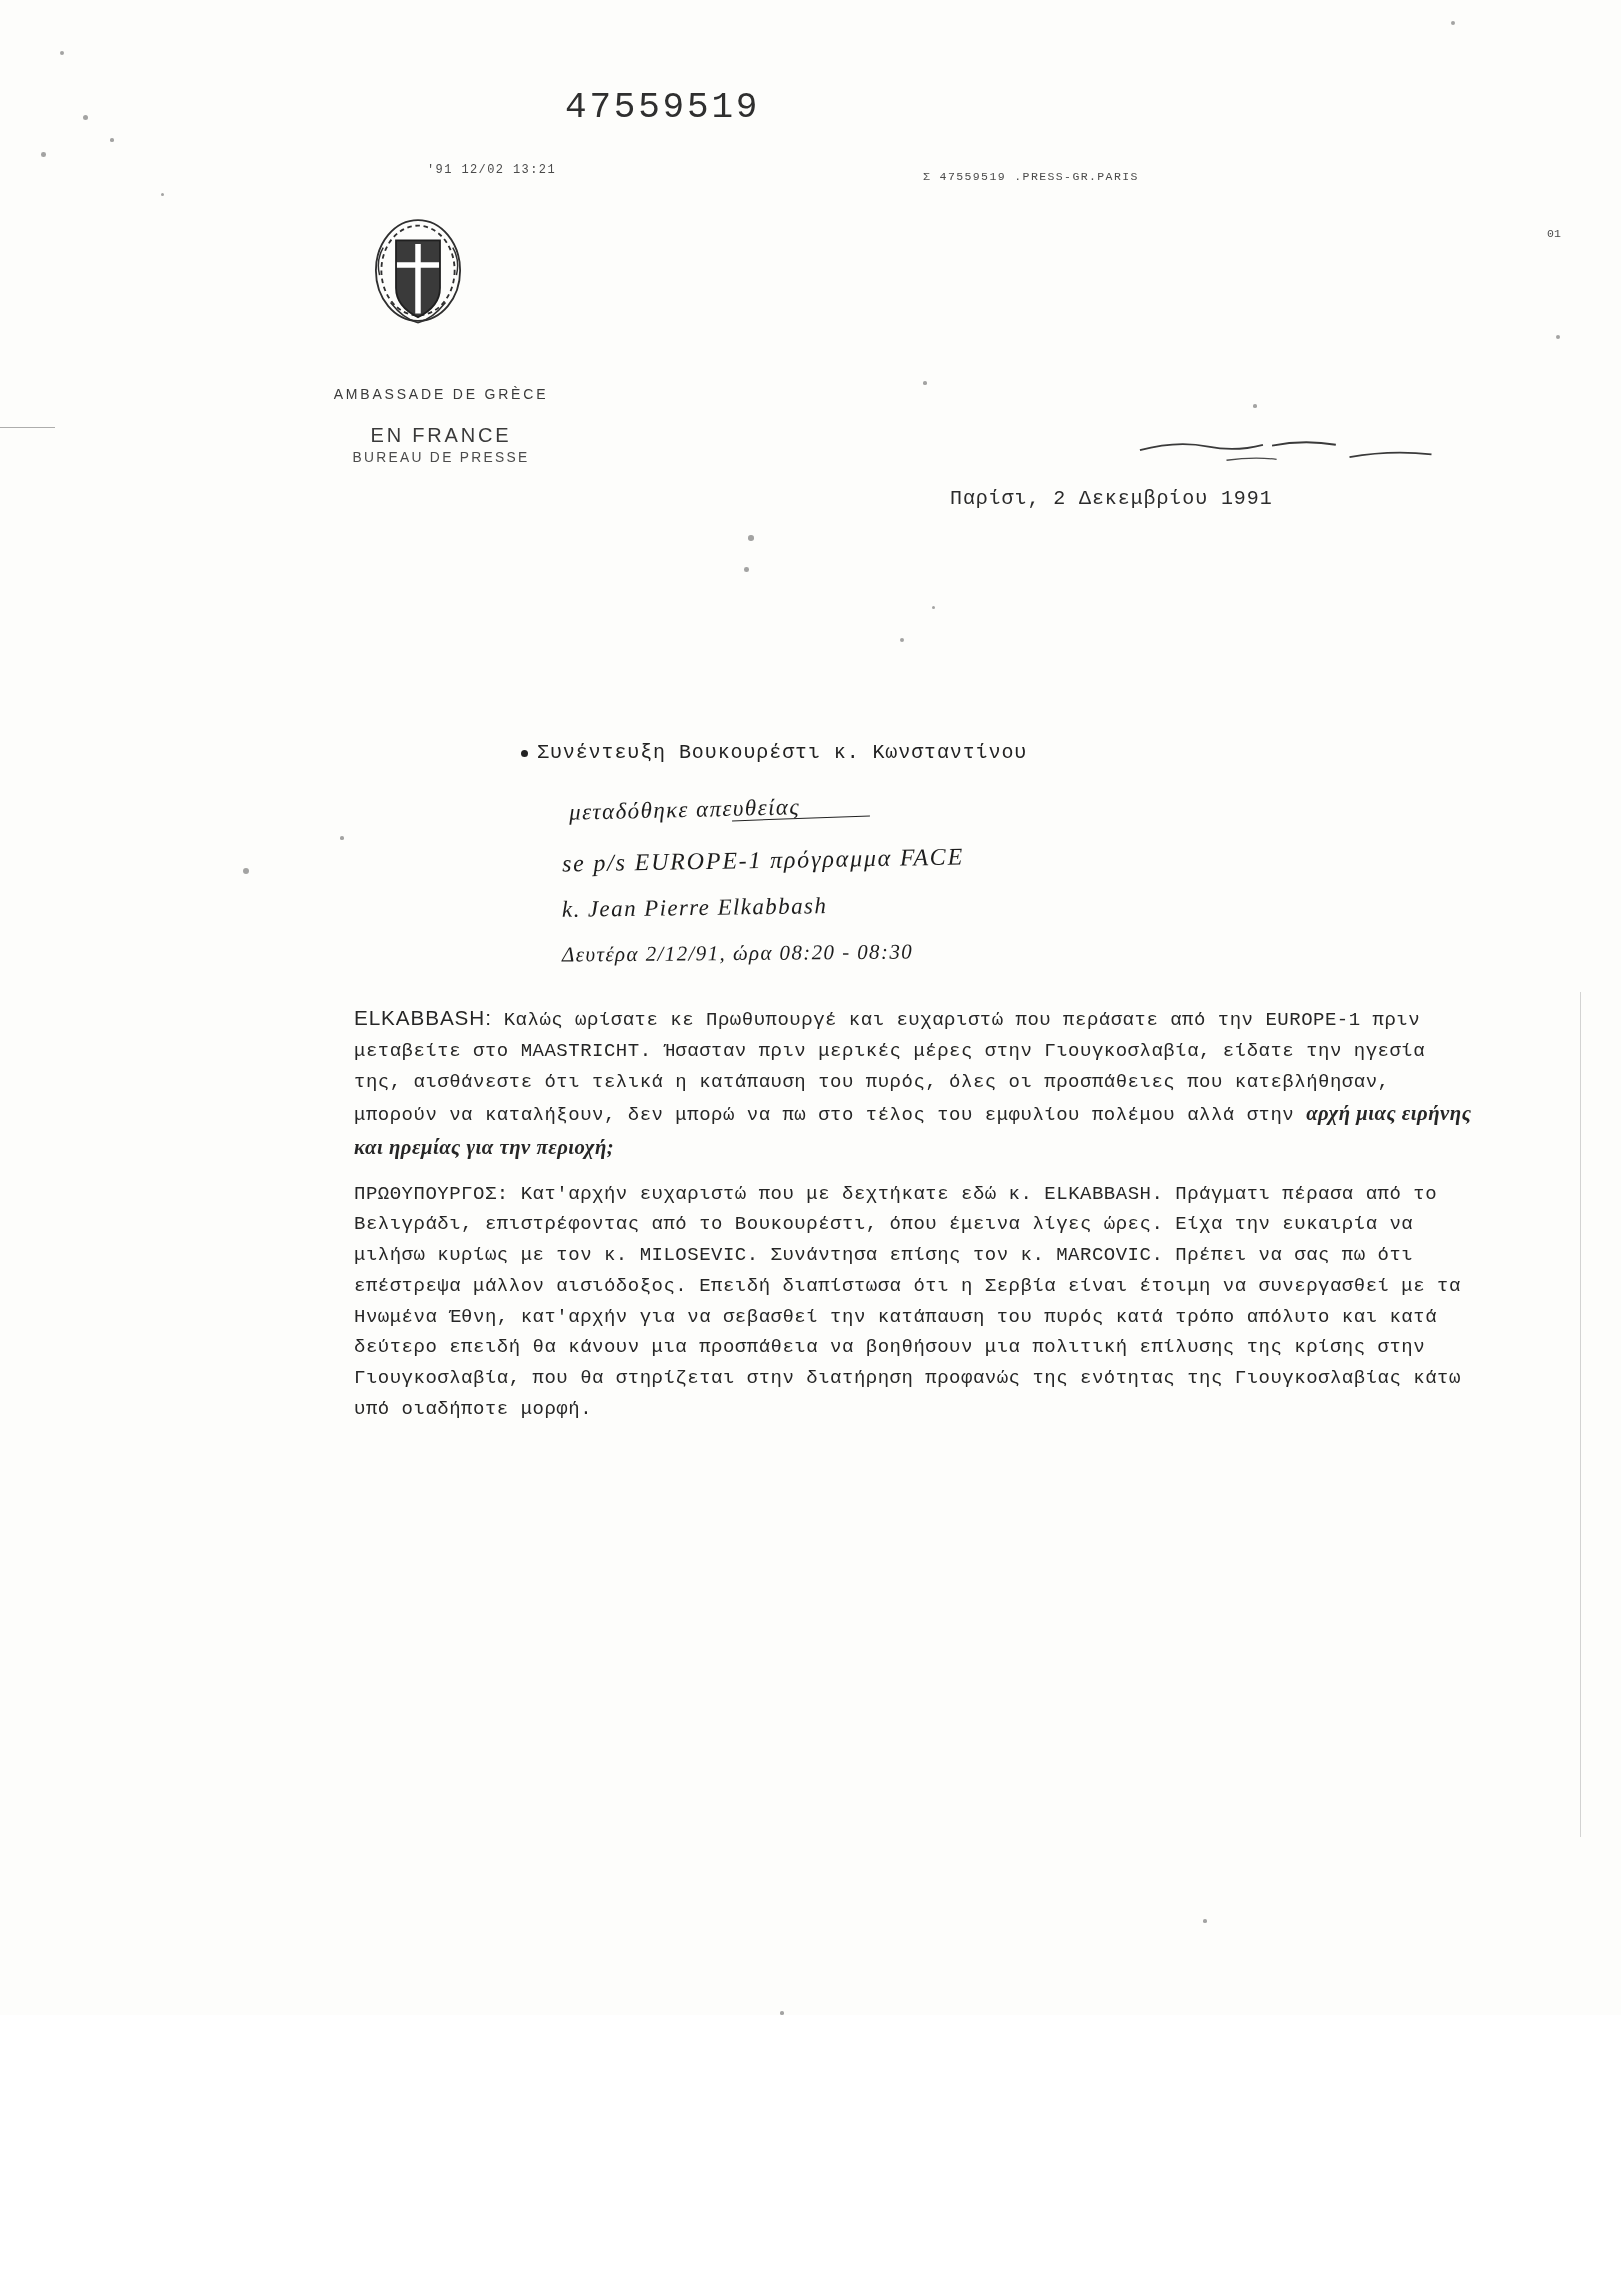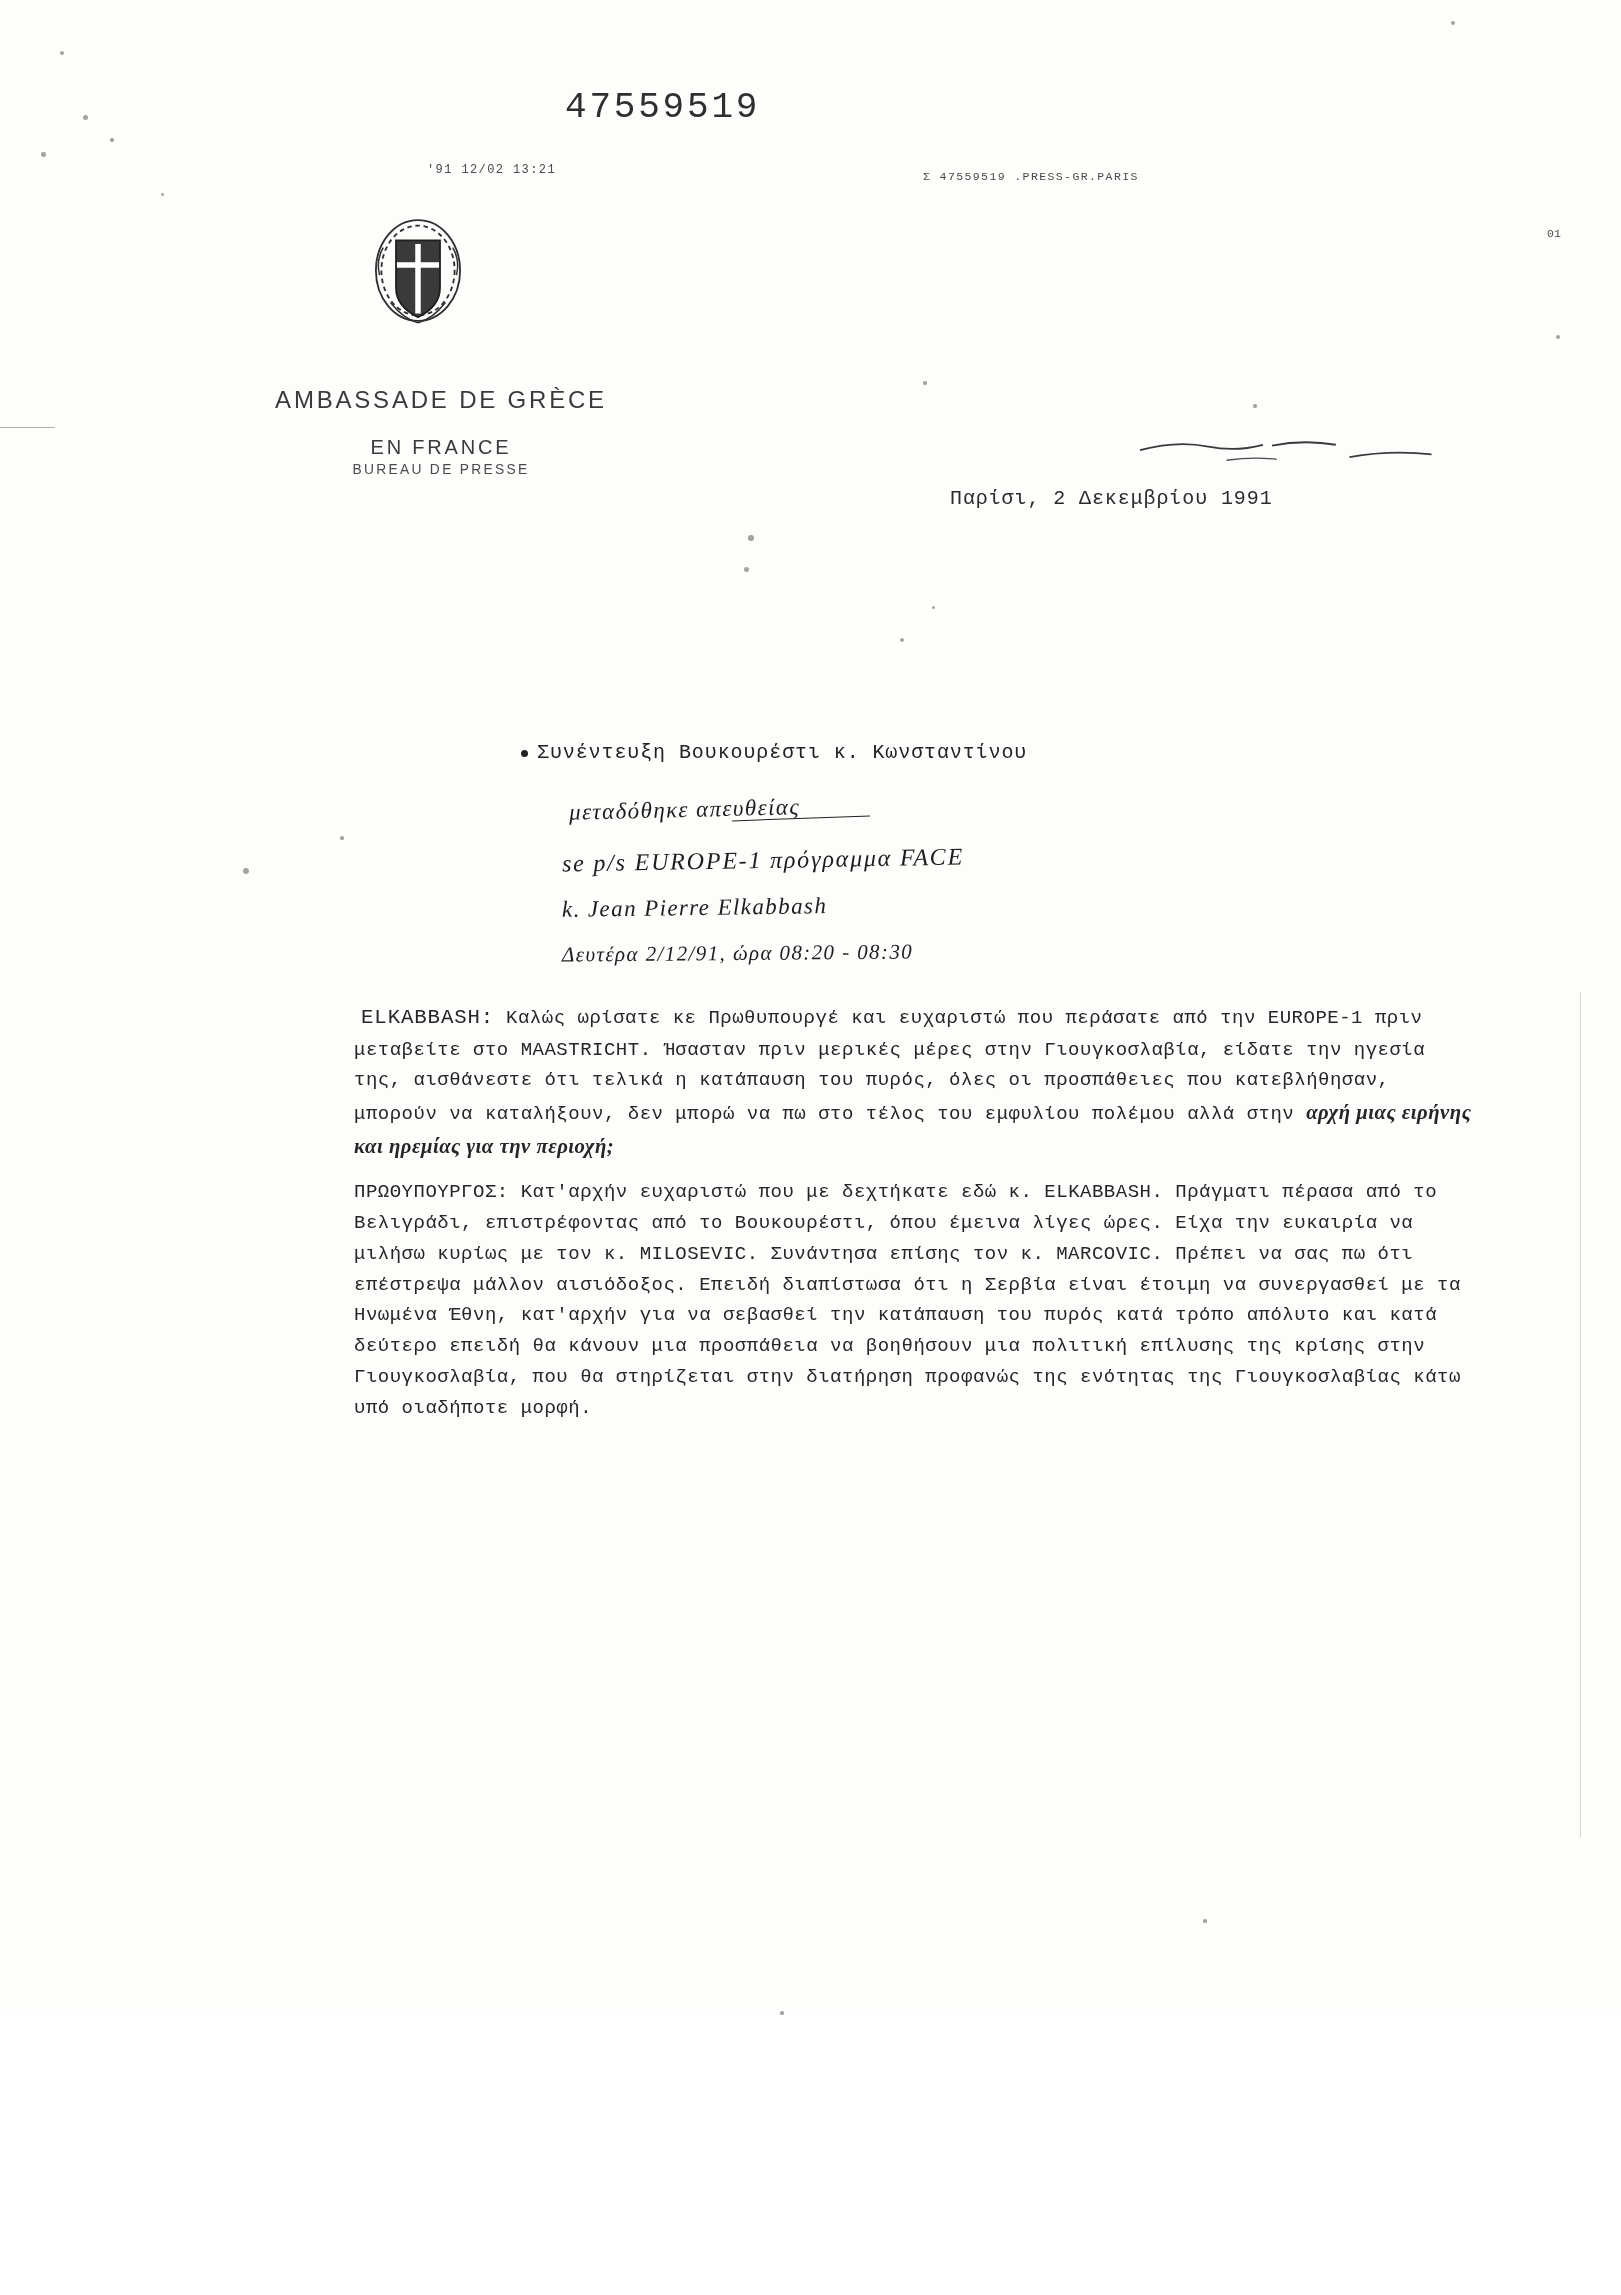--- a/index.html
+++ b/index.html
@@ -72,21 +72,21 @@
 
   .letterhead {
     position: absolute;
     left: 239px;
     top: 386px;
     width: 404px;
     text-align: center;
     color: #3a3a3a;
   }
   .letterhead .l1 {
-    font-size: 24px;
+    font-size: 14px;
     letter-spacing: 2.8px;
   }
   .letterhead .l2 {
     font-size: 20px;
     letter-spacing: 2.8px;
     margin-top: 22px;
   }
   .letterhead .l3 {
     font-size: 13.8px;
     letter-spacing: 2.3px;
@@ -182,21 +182,21 @@
     left: 354px;
     top: 1001px;
     width: 1120px;
     font-family: "Liberation Mono", monospace;
     font-size: 19px;
     line-height: 1.62;
     color: #262626;
     letter-spacing: 0.5px;
   }
   .body p { margin: 0 0 13.8px 0; }
-  .spk { font-family: Liberation Mono, monospace; font-size: 20.7px; letter-spacing: 0.9px; margin-left: 7px; }
+  .spk { font-family: Liberation Sans, sans-serif; font-size: 20.7px; letter-spacing: 0.9px; }
   .boldhand {
     font-family: "Liberation Serif", serif;
     font-weight: bold;
     font-style: italic;
     font-size: 20.7px;
   }
   .footmark {
     position: absolute;
     left: 872px;
     top: 2015px;

